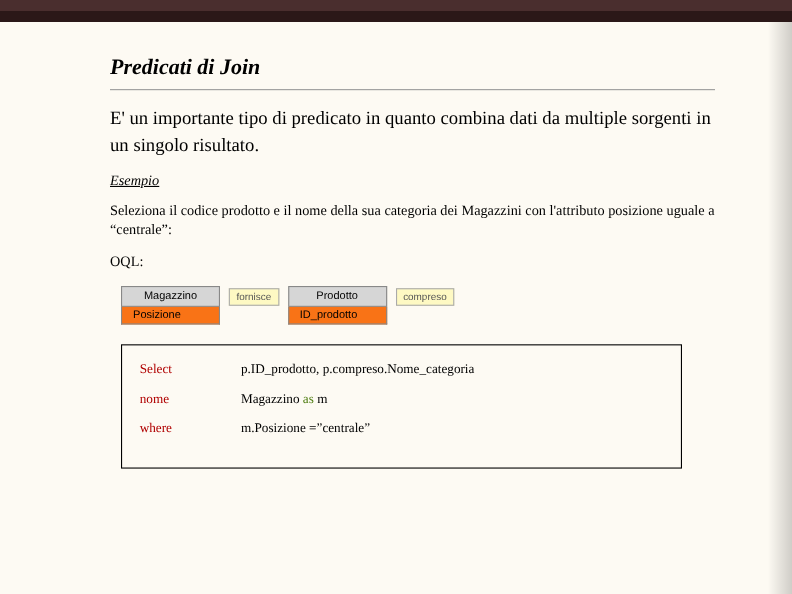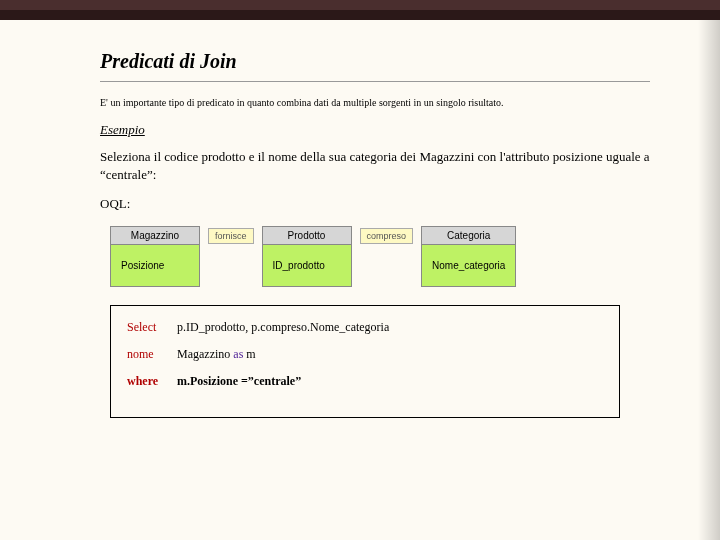--- a/index.html
+++ b/index.html
@@ -30,21 +30,21 @@
     font-size: 20px;
     text-align: left;
     margin-bottom: 8px;
   }
   .hr-line {
     border: none;
     border-top: 1px solid #999;
     margin: 0 0 14px 0;
   }
   .para {
-    font-size: 10px;
+    font-size: 17px;
     line-height: 1.4;
     margin-bottom: 12px;
   }
   .esempio {
     font-style: italic;
     text-decoration: underline;
     font-size: 13px;
     margin-bottom: 10px;
     font-family: Liberation Serif, serif;
   }
@@ -71,52 +71,53 @@
     font-size: 10px;
   }
   .entity-header {
     background: #d6d6d6;
     border: 1px solid #888;
     padding: 3px 10px;
     text-align: center;
     min-width: 90px;
   }
   .entity-field {
-    background: #bef264;
+    background: #f97316;
     border: 1px solid #888;
     border-top: none;
-    padding: 15px 10px;
+    padding: 2px 10px;
     min-width: 90px;
   }
   .rel {
     font-family: Arial, sans-serif;
     font-size: 9px;
     border: 1px solid #aaa;
     background: #fef9c3;
     padding: 2px 6px;
     margin-top: 2px;
     color: #555;
   }
   .code-box {
     border: 1.5px solid #000;
     padding: 14px 16px 16px 16px;
     margin: 0 30px 0 10px;
     font-size: 12px;
   }
   .code-row {
     display: flex;
     margin-bottom: 12px;
+    gap: 42px;
   }
-  .code-row:last-child { margin-bottom: 12px; font-weight: bold; }
+  .code-row:last-child { margin-bottom: 12px; }
   .kw {
     color: #b00000;
     width: 50px;
     flex-shrink: 0;
   }
-  .kw-inline { color: #4c1d95; }
+  .kw-inline { color: #4d7c0f; }
   .code-text { }
   .shadow-right {
     position: absolute;
     right: 0;
     top: 20px;
     width: 22px;
     height: 520px;
     background: linear-gradient(to left, rgba(0,0,0,0.18), rgba(0,0,0,0));
   }
 </style>
@@ -144,24 +145,20 @@
     <div class="entity">
       <div class="entity-header">Magazzino</div>
       <div class="entity-field">Posizione</div>
     </div>
     <div class="rel">fornisce</div>
     <div class="entity">
       <div class="entity-header">Prodotto</div>
       <div class="entity-field">ID_prodotto</div>
     </div>
     <div class="rel">compreso</div>
-    <div class="entity">
-      <div class="entity-header">Categoria</div>
-      <div class="entity-field">Nome_categoria</div>
-    </div>
   </div>
 
   <div class="code-box">
     <div class="code-row">
       <span class="kw">Select</span>
       <span class="code-text">p.ID_prodotto, p.compreso.Nome_categoria</span>
     </div>
     <div class="code-row">
       <span class="kw">nome</span>
       <span class="code-text">

